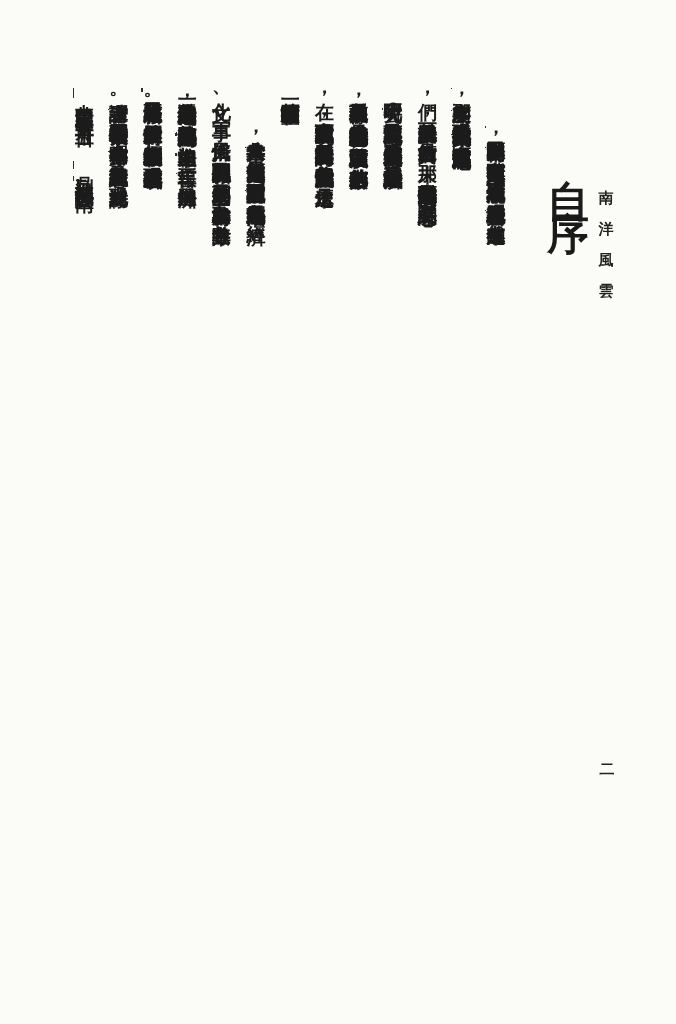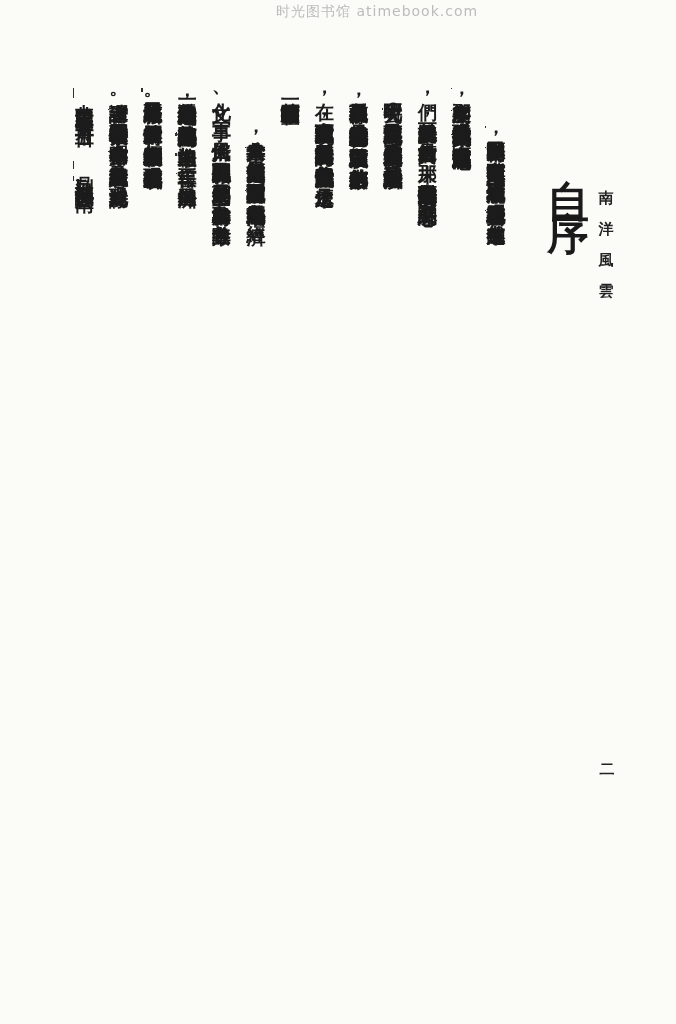--- a/index.html
+++ b/index.html
@@ -70,21 +70,20 @@
   
   .m-line { border-left: 1.5px solid #2e2e2e; }
   
   .m-wavy { border-left: 2px dotted #2e2e2e; }
   .m-none { border-left: 0; }
 </style>
 </head>
 <body>
 
 <div class="page">
-  <div class="watermark">时光图书馆 atimebook.com</div>
   <div class="running-title">南洋風雲</div>
   <div class="page-number">二</div>
   <div class="preface-title">自序</div>
   <div class="text-block">
       <div class="col indent" style="left: 483px;"><span class="m-line">歐洲</span><span class="m-none">的</span><span class="m-line">巴爾幹半島</span><span class="m-none">，素有</span><span class="m-line">歐洲</span><span class="m-none">火藥庫之稱，而且現在正烽煙瀰漫，血腥塗地的在撕殺着了；然在</span><span class="m-line">遠東</span><span class="m-none">的</span></div>
       <div class="col" style="left: 448.7px;"><span class="m-line">印度支那半島</span><span class="m-none">，現在也被人看做是</span><span class="m-line">太平洋</span><span class="m-none">未來大戰的火藥庫。處在這萬頃波濤風雲將展的</span><span class="m-line">東亞</span><span class="m-none">和</span><span class="m-line">南洋</span><span class="m-none">等地的人</span></div>
       <div class="col" style="left: 414.4px;"><span class="m-none">們，眞可以說未來的變化，是首當其衝的，那末，我人對於這未來暴風雨的來臨的演變情形，又怎好不關心</span></div>
       <div class="col" style="left: 380.1px;"><span class="m-none">去研究呢？</span><span class="m-line">南洋羣島</span><span class="m-none">以及</span><span class="m-line">大洋洲</span><span class="m-none">上的各地，正是那未來風雲演變的策源地，是於了解那些地方上的政治經濟以</span></div>
       <div class="col" style="left: 345.8px;"><span class="m-none">及各種各樣的現象，也就是爲我人謀應變之方的當前最急切的工作了。蓋以驚濤駭浪的成因，都有他結藪的所</span></div>
       <div class="col" style="left: 311.5px;"><span class="m-none">在，我人處在這首當其重的環境下，當然宜及早圖謀詳爲硏討，俾能負起這時代所賦以的重大使命，這便是本</span></div>

